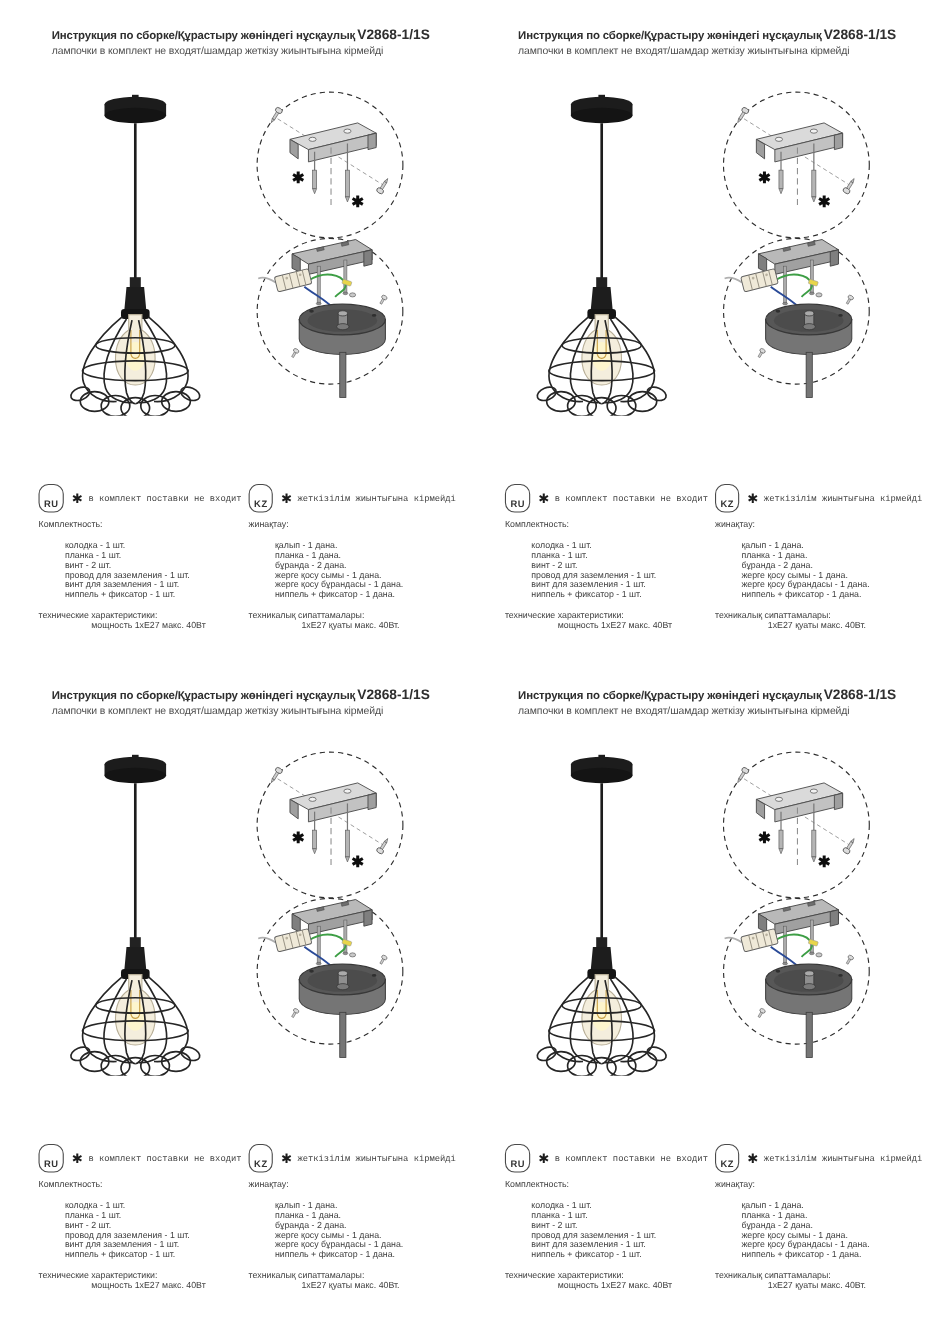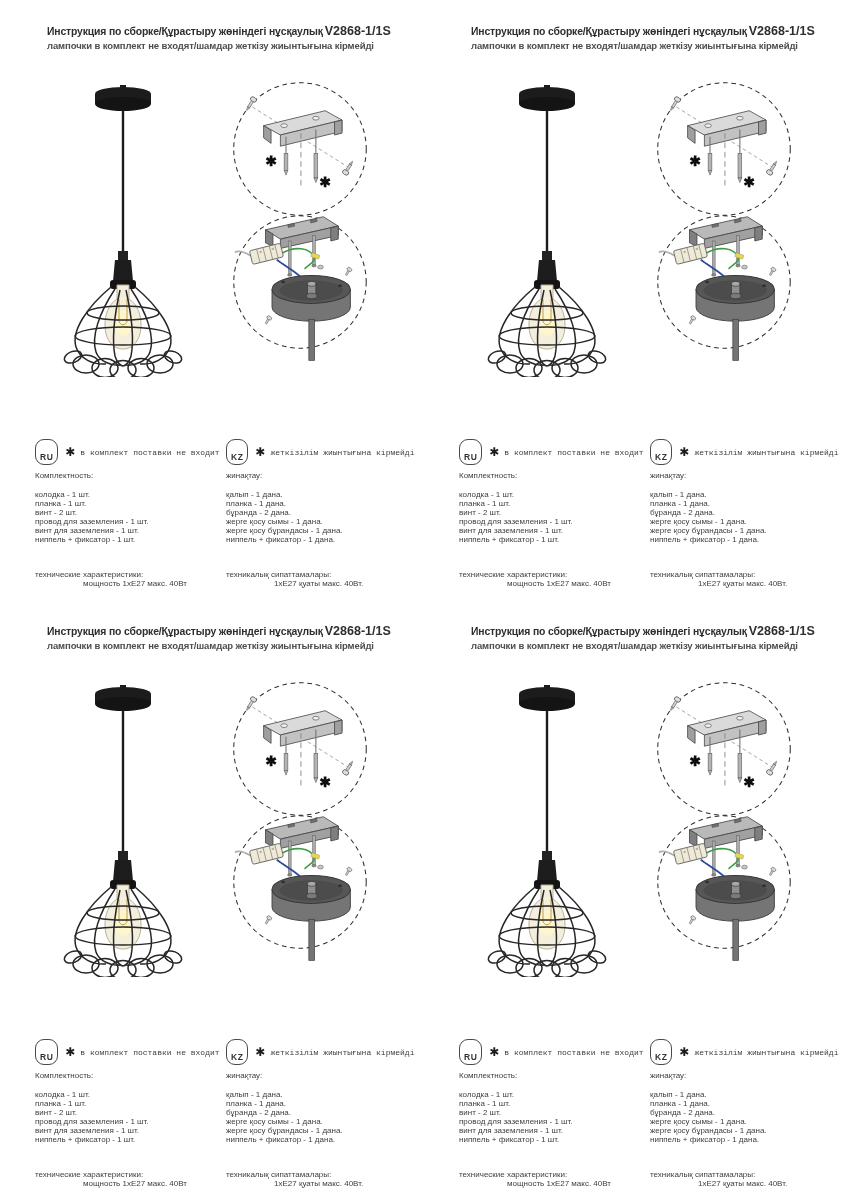--- a/index.html
+++ b/index.html
@@ -19,21 +19,21 @@
   }
   .panel { padding:25px 8px 0 30px; overflow:hidden; }
   .panel-header { padding-left:17px; }
   .title-line {
     font-size:10.4px; font-weight:bold; color:#2e2e2e;
     line-height:13px; white-space:nowrap; letter-spacing:-0.15px;
   }
   .model { font-size:12.5px; margin-left:2px; letter-spacing:0; }
   .subtitle {
     font-size:9.5px; color:#4e4e4e; line-height:12px;
-    margin-top:2px; white-space:nowrap; letter-spacing:-0.1px;font-weight:bold;
+    margin-top:2px; white-space:nowrap; letter-spacing:-0.1px;
   }
   .figure-row { display:flex; margin-top:27px; height:298px; }
   .lamp-wrap { width:170px; padding-left:15px; padding-top:6px; display:flex; justify-content:center; }
   .circles-col { width:200px; display:flex; flex-direction:column; align-items:center; }
   .circle2 { margin-top:-6px; }
 
   .info-row {
     display:flex; margin-top:68px; padding-left:5px;
     font-size:8px; line-height:9px; color:#3e3e3e;
   }
@@ -41,23 +41,23 @@
   .info-col.kz { flex:1; }
   .badge-row { display:flex; align-items:center; height:14px; }
   .badge {
     border:1.2px solid #4a4a4a; border-radius:9px;
     padding:12px 4px; font-size:8.5px; font-weight:bold;
     height:12px; line-height:10px; color:#333; letter-spacing:0.5px;
   }
   .ast { font-size:12px; color:#1c1c1c; margin:0 5px 0 7px; line-height:12px; }
   .note { font-size:8px;font-family:Liberation Mono, monospace; }
   .contents-heading { margin-top:12px; }
-  .items { margin-top:10px; }
+  .items { margin-top:10px;margin-left:24px; }
   .item { line-height:9px; }
-  .specs-heading { margin-top:26px; }
+  .specs-heading { margin-top:10px; }
   .specs-value { line-height:9px;margin-left:48px; }
 </style>
 </head>
 <body>
 
 <div class="grid" id="grid">
   <div class="panel">
 
     <div class="panel-header">
       <div class="title-line"><span>Инструкция по сборке/Құрастыру жөніндегі нұсқаулық</span><span class="model">V2868-1/1S</span></div>

